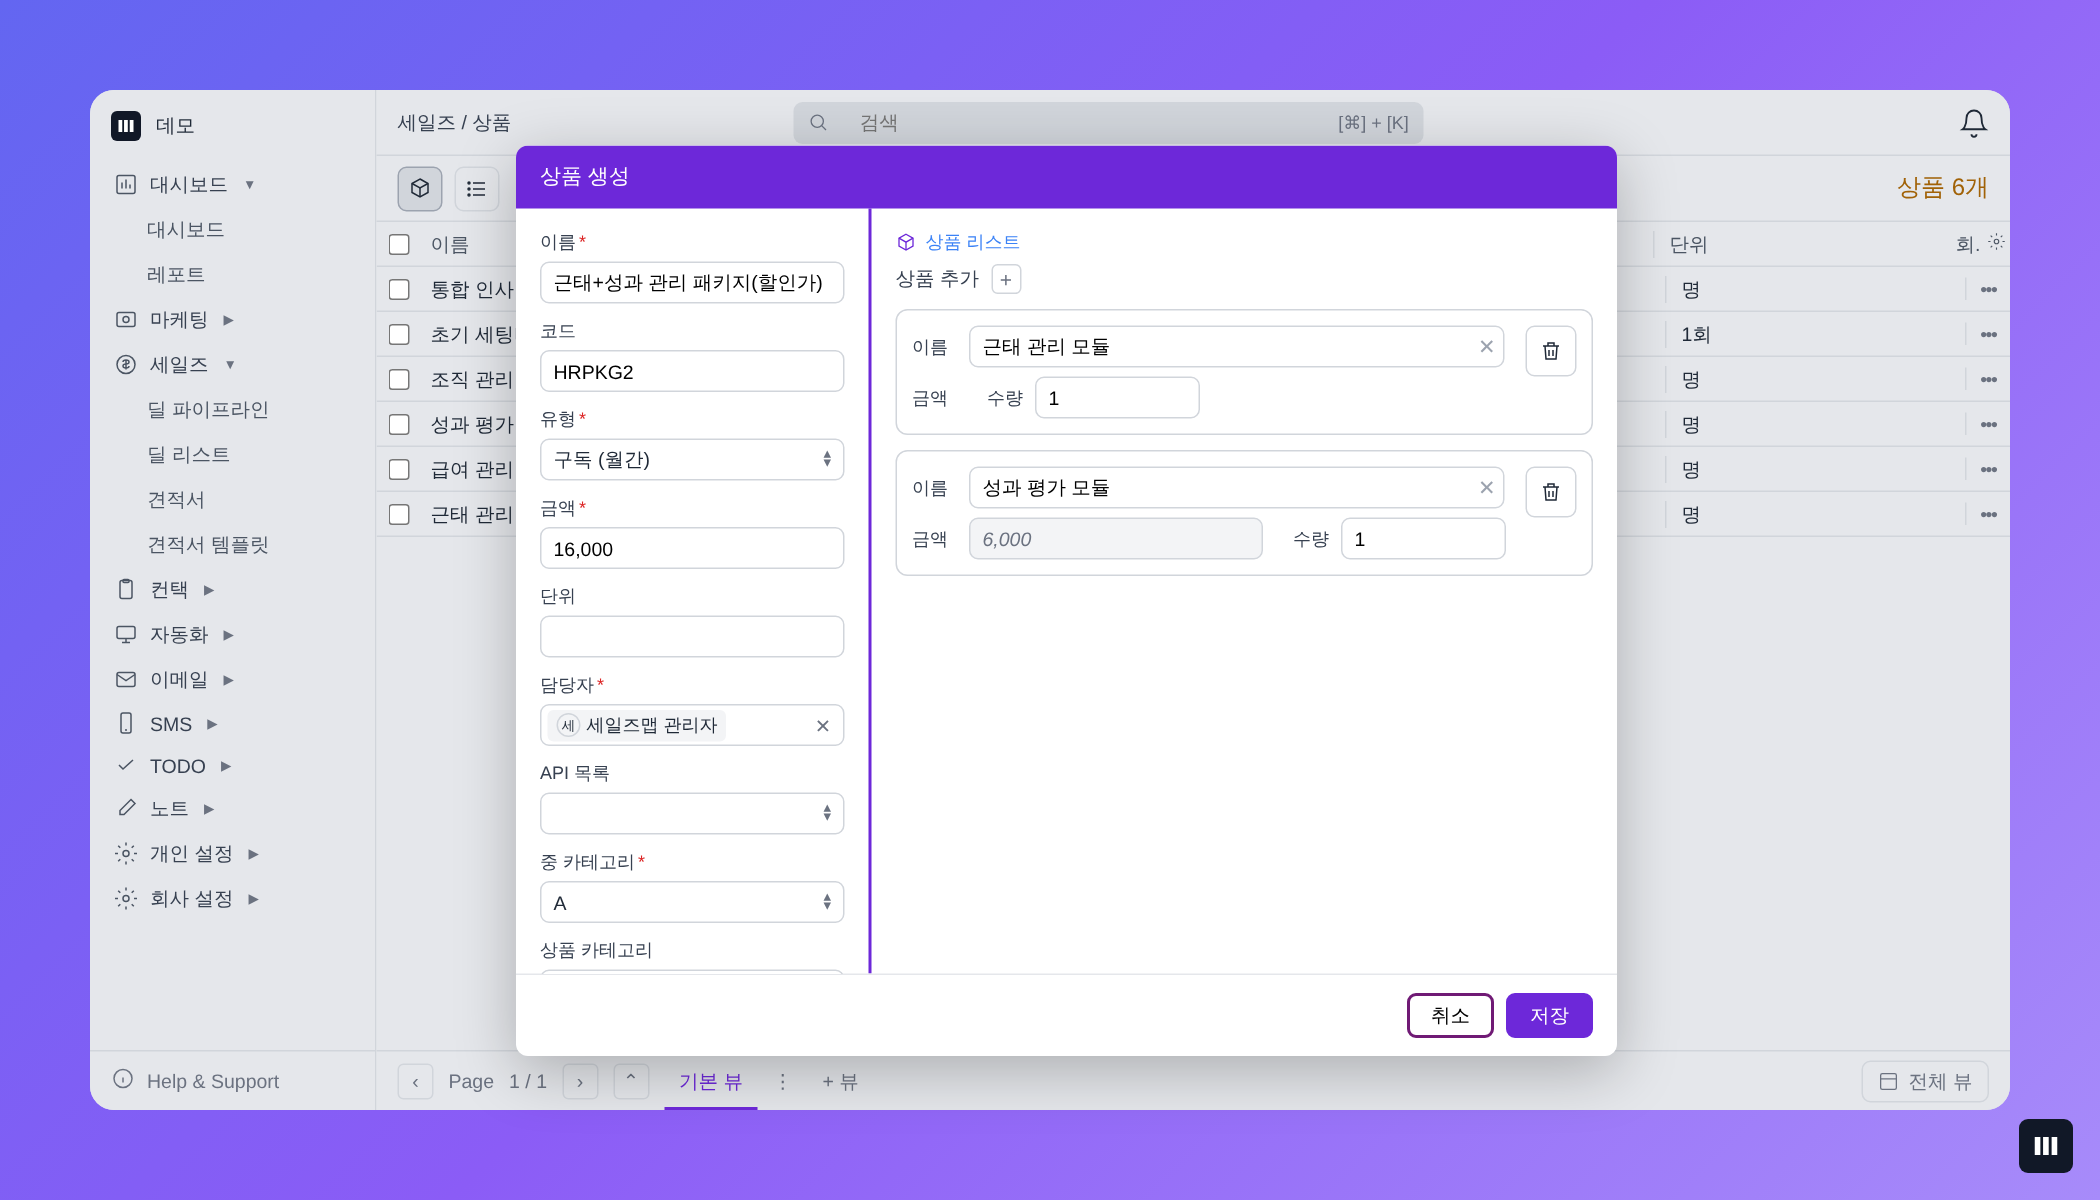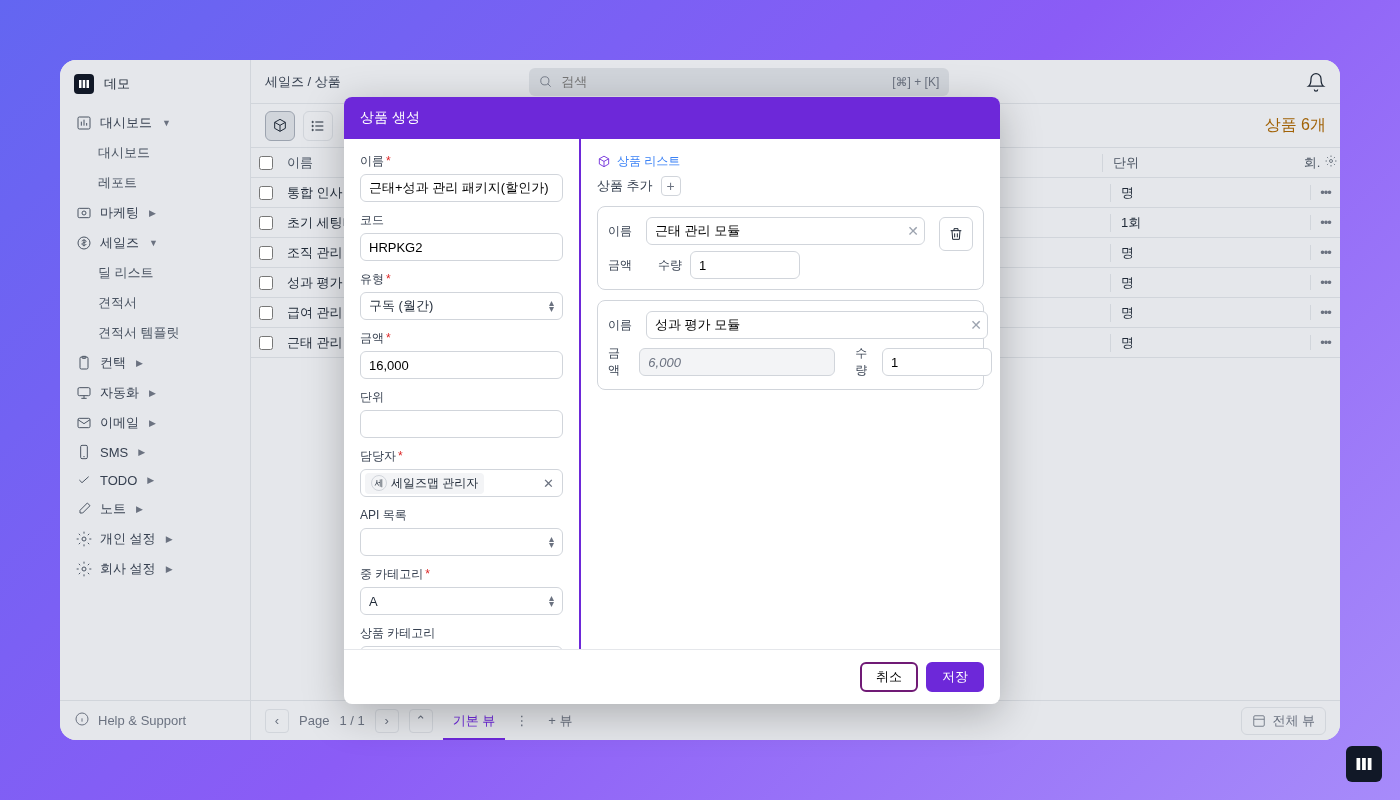--- a/index.html
+++ b/index.html
@@ -12,21 +12,21 @@
 .nav { flex: 1; overflow-y: auto; padding: 0 8px 8px 8px; }
 .nav-item { display: flex; align-items: center; gap: 8px; padding: 6px 8px; border-radius: 6px; cursor: pointer; color: #374151; font-size: 13px; }
 .nav-item.sub { padding-left: 30px; font-size: 13px; color: #4b5563; }
 .nav-item.active { background: #d1d5db; }
 .nav-item .ico { width: 16px; height: 16px; display: inline-flex; align-items: center; justify-content: center; color: #4b5563; }
 .nav-item .chev { margin-left: 2px; font-size: 9px; color: #6b7280; }
 .support { border-top: 1px solid #d1d5db; padding: 10px 14px; display: flex; align-items: center; gap: 8px; color: #6b7280; }
 .main { flex: 1; display: flex; flex-direction: column; background: #e5e7eb; }
 .topbar { height: 44px; border-bottom: 1px solid #d1d5db; display: flex; align-items: center; padding: 0 14px; gap: 20px; }
 .breadcrumb { font-size: 13px; color: #374151; }
-.search { flex: 0 0 420px; margin: 0 auto; background: #d1d5db; border-radius: 6px; height: 28px; display: flex; align-items: center; padding: 0 10px; color: #6b7280; gap: 8px; }
+.search { flex: 0 0 420px; margin: 0 auto; background: #d1d5db; border-radius: 6px; height: 28px; display: flex; align-items: center; padding: 0 10px; color: #6b7280; gap: 20px; }
 .search input { background: transparent; border: none; outline: none; flex: 1; font-size: 13px; color: #6b7280; }
 .search .kb { margin-left: auto; font-size: 12px; }
 .bell { margin-left: auto; width: 20px; height: 20px; }
 .toolbar { height: 44px; border-bottom: 1px solid #d1d5db; display: flex; align-items: center; padding: 0 14px; gap: 8px; }
 .icon-btn { width: 30px; height: 30px; border: 1px solid #d1d5db; border-radius: 6px; display: flex; align-items: center; justify-content: center; background: #e5e7eb; cursor: pointer; }
 .icon-btn.selected { background: #d1d5db; border-color: #9ca3af; }
 .count-label { margin-left: auto; font-size: 16px; color: #a16207; }
 .table { flex: 1; overflow: auto; }
 .tr { display: flex; align-items: center; border-bottom: 1px solid #d1d5db; height: 30px; font-size: 13px; }
 .tr.header { background: #e5e7eb; font-weight: 500; color: #4b5563; }
@@ -38,21 +38,21 @@
 .cell-actions { width: 30px; text-align: center; border-left: 1px solid #d1d5db; color: #6b7280; letter-spacing: -1px; }
 .cell-h { width: 20px; text-align: center; }
 .cell-gear { width: 18px; text-align: center; }
 .footer { height: 40px; border-top: 1px solid #d1d5db; display: flex; align-items: center; padding: 0 14px; gap: 10px; font-size: 13px; color: #6b7280; }
 .footer .sq { width: 24px; height: 24px; border: 1px solid #d1d5db; border-radius: 4px; display: flex; align-items: center; justify-content: center; cursor: pointer; }
 .footer .tab-active { color: #6d28d9; border-bottom: 2px solid #6d28d9; padding: 8px 10px; margin-top: 2px; }
 .footer .tab { padding: 8px 10px; cursor: pointer; }
 .footer .rt { margin-left: auto; display: flex; align-items: center; gap: 6px; border: 1px solid #d1d5db; border-radius: 6px; padding: 4px 10px; }
 
 
-.modal { position: absolute; left: 344px; top: 97px; width: 656px; background: white; border-radius: 8px; box-shadow: 0 10px 40px rgba(0,0,0,0.25); overflow: hidden; display: flex; flex-direction: column; }
+.modal { position: absolute; left: 344px; top: 97px; width: 734px; background: white; border-radius: 8px; box-shadow: 0 10px 40px rgba(0,0,0,0.25); overflow: hidden; display: flex; flex-direction: column; }
 .modal-header { background: #6d28d9; color: white; padding: 12px 16px; font-size: 14px; font-weight: 500; }
 .modal-body { display: flex; min-height: 500px; max-height: 510px; }
 .modal-left { width: 235px; padding: 14px 16px; overflow-y: auto; }
 .modal-right { flex: 1; border-left: 2px solid #6d28d9; padding: 14px 16px; overflow-y: auto; }
 .field { margin-bottom: 10px; }
 .field-label { font-size: 12px; color: #374151; margin-bottom: 4px; display: block; }
 .req { color: #dc2626; margin-left: 2px; }
 .field input[type=text], .field .select { width: 100%; height: 28px; border: 1px solid #d1d5db; border-radius: 6px; padding: 0 8px; font-size: 13px; background: white; }
 .field .select { display: flex; align-items: center; justify-content: space-between; cursor: pointer; }
 .field .select .caret { font-size: 10px; color: #6b7280; display:flex; flex-direction:column; line-height:6px; }
@@ -126,20 +126,21 @@
         <div class="nav-item">
           <span class="ico">
             <svg width="16" height="16" viewBox="0 0 24 24">
               <circle cx="12" cy="12" r="9"></circle>
               <path d="M12 7v10M9 9.5c0-1 1-2 3-2s3 1 3 2-1 2-3 2-3 1-3 2 1 2 3 2 3-1 3-2"></path>
             </svg>
           </span>
           <span>세일즈</span>
           <span class="chev">▼</span>
         </div>
+        <div class="nav-item sub">딜 파이프라인</div>
         <div class="nav-item sub">딜 리스트</div>
         <div class="nav-item sub">견적서</div>
         <div class="nav-item sub">견적서 템플릿</div>
         <div class="nav-item">
           <span class="ico">
             <svg width="16" height="16" viewBox="0 0 24 24">
               <rect x="6" y="3" width="12" height="18" rx="2"></rect>
               <rect x="9" y="2" width="6" height="3" rx="1"></rect>
             </svg>
           </span>

